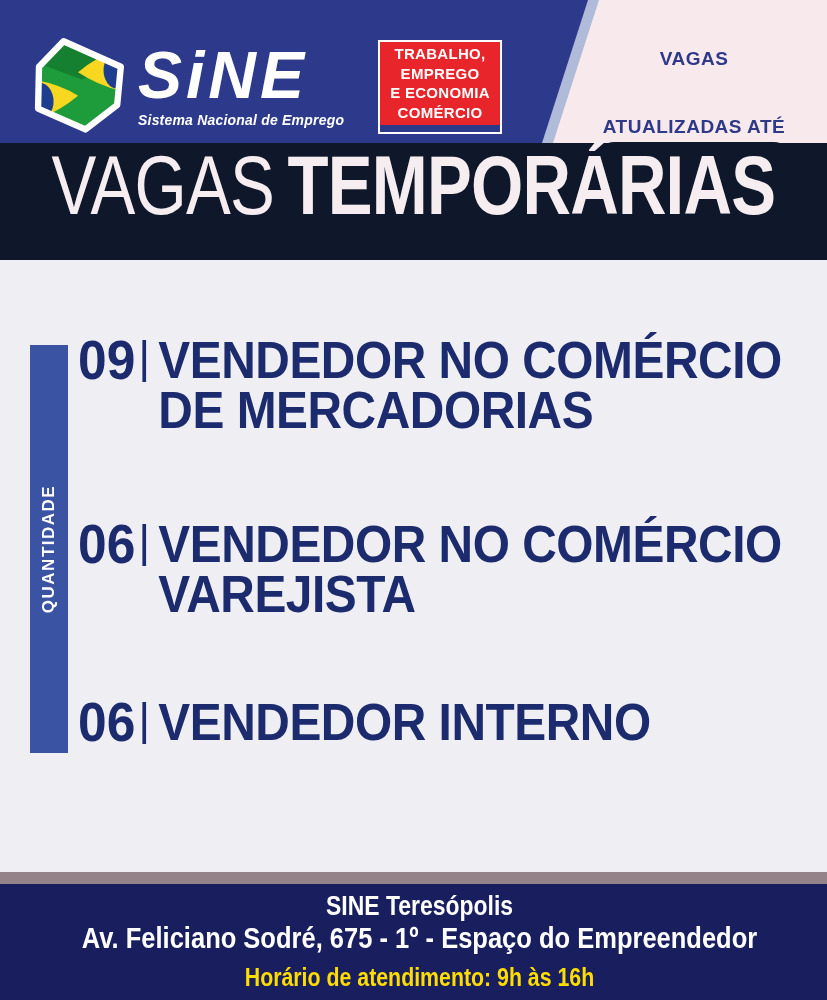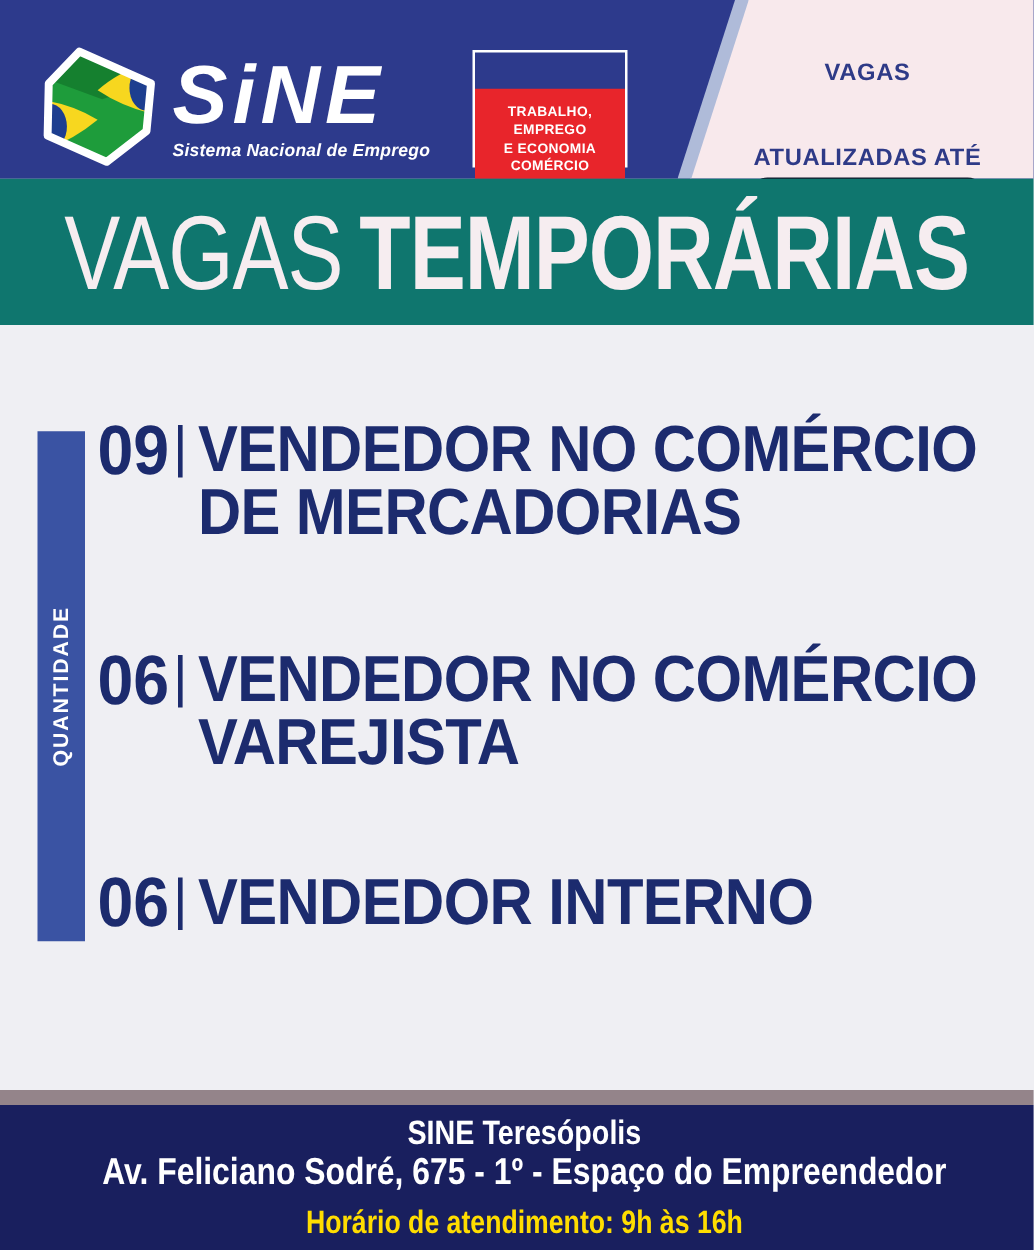--- a/index.html
+++ b/index.html
@@ -20,34 +20,34 @@
   .sine-name { font-size:66px; line-height:1; font-weight:bold; font-style:italic; letter-spacing:4px; }
   .sine-sub  { font-size:14px; font-weight:bold; font-style:italic; margin-top:4px; letter-spacing:0.2px; }
 
   .pref-logo { position:absolute; left:378px; top:40px; width:124px; height:94px;
                border:2px solid #FFFFFF; background:#2D3A8C; display:flex; flex-direction:column; }
   .pref-blue { flex:1; display:flex; align-items:center; padding:2px 4px; border-bottom:2px solid #FFFFFF; }
   .pref-crest svg { width:26px; height:42px; display:block; }
   .pref-texts { margin-left:5px; color:#FFFFFF; }
   .pref-small { font-size:6px; font-weight:bold; letter-spacing:1px; }
   .pref-city  { font-size:14.5px; font-weight:bold; letter-spacing:0.3px; margin-top:1px; }
-  .pref-red   { background:#E8252B; color:#FFFFFF; font-weight:bold; font-size:11px;
-                line-height:1.3; text-align:center; padding:12px 0 3px; letter-spacing:0.3px;margin-top:29px; }
+  .pref-red   { background:#E8252B; color:#FFFFFF; font-weight:bold; font-size:15px;
+                line-height:1.3; text-align:center; padding:2px 0 3px; letter-spacing:0.3px; }
 
   .updated { position:absolute; left:595px; top:49px; width:198px; text-align:center;
              color:#2E3A87; font-weight:bold; }
   .updated-l1 { font-size:19px; line-height:20px; letter-spacing:0.5px; }
   .updated-l2 { font-size:19px; line-height:20px; letter-spacing:0.5px;margin-top:48px; }
   .date-pill  { margin:5px auto 0; width:190px; height:30px; background:#0f172a; color:#F6E3E7;
                 border-radius:15px; font-size:23px; font-weight:bold; line-height:29px;
                 letter-spacing:1.5px; text-align:center;font-family:Liberation Mono, monospace; }
 
   
-  .banner { position:absolute; top:143px; left:0; width:827px; height:117px; background:#0f766e;
-            display:flex; align-items:center; justify-content:center; }
+  .banner { position:absolute; top:143px; left:0; width:827px; height:117px; background:#0f172a;
+            display:flex; align-items:flex-start; justify-content:center; }
   .banner-inner { white-space:nowrap; color:#F6EDF0; font-size:84px; line-height:1;
                   letter-spacing:-1px; transform:scaleX(0.80); }
   .banner-w1 { font-weight:normal; margin-right:0.20em; }
   .banner-w2 { font-weight:bold; }
 
   
   .listings { position:absolute; top:260px; left:0; width:827px; height:612px; background:#EFEFF3; }
   .qty-bar { position:absolute; left:30px; top:85px; width:38px; height:408px; background:#3A53A3;
              display:flex; align-items:center; justify-content:center; }
   .qty-label { color:#FFFFFF; font-size:17px; font-weight:bold; letter-spacing:1.5px;

